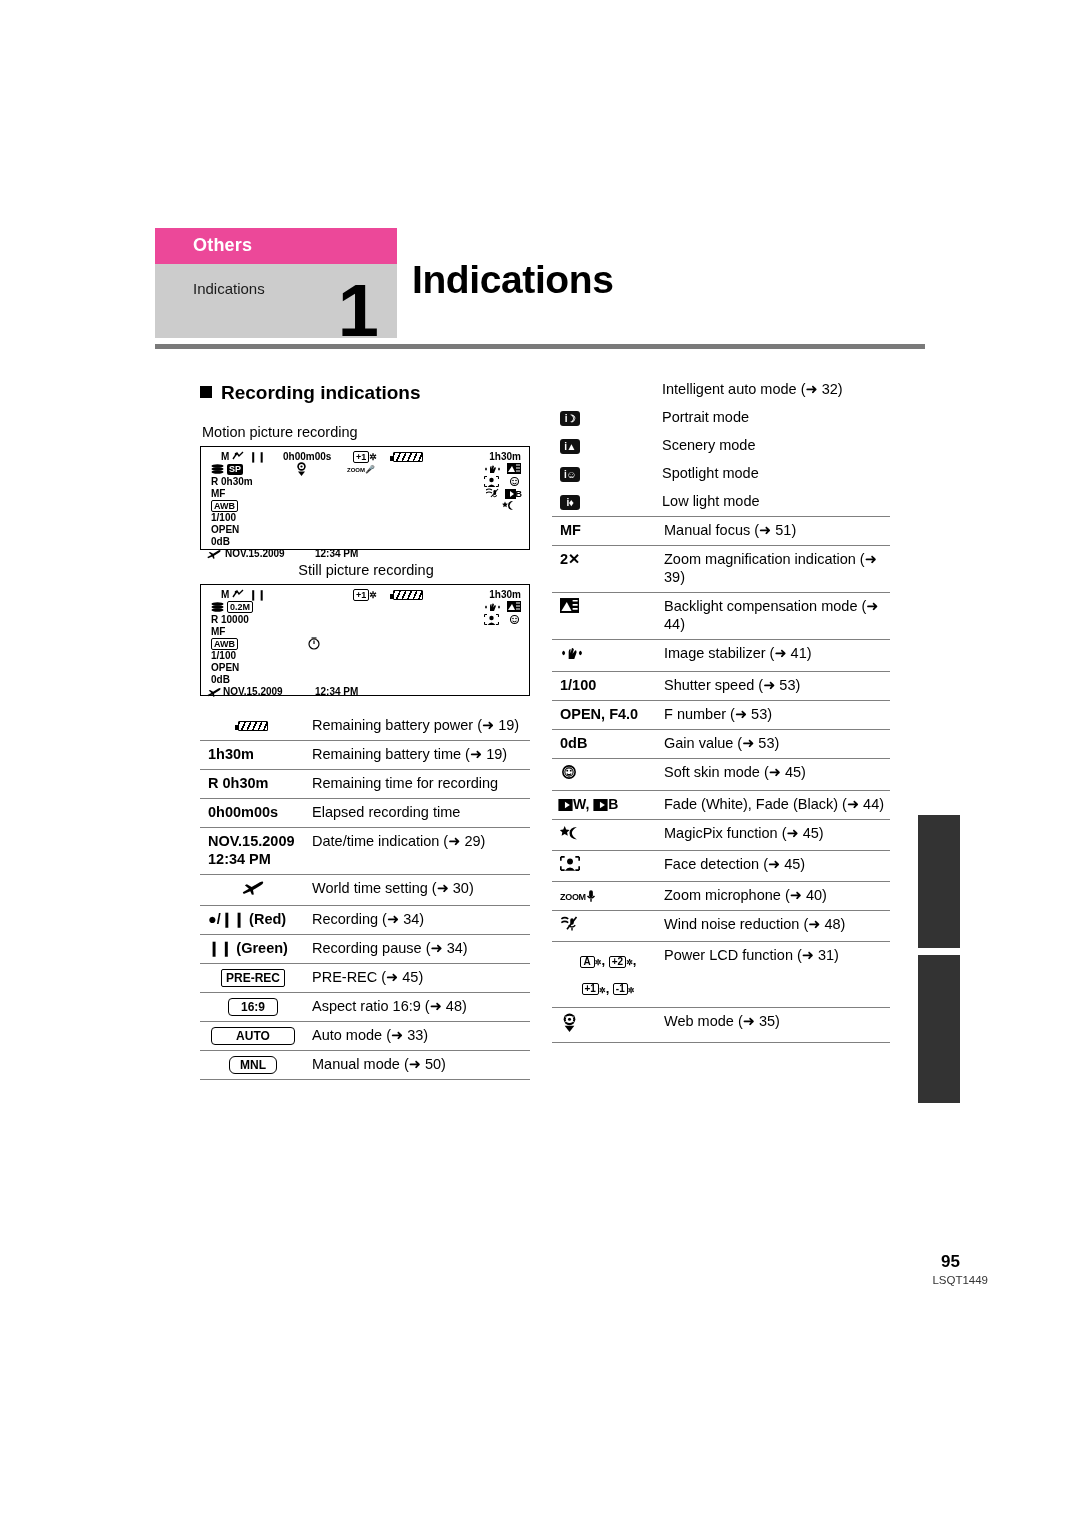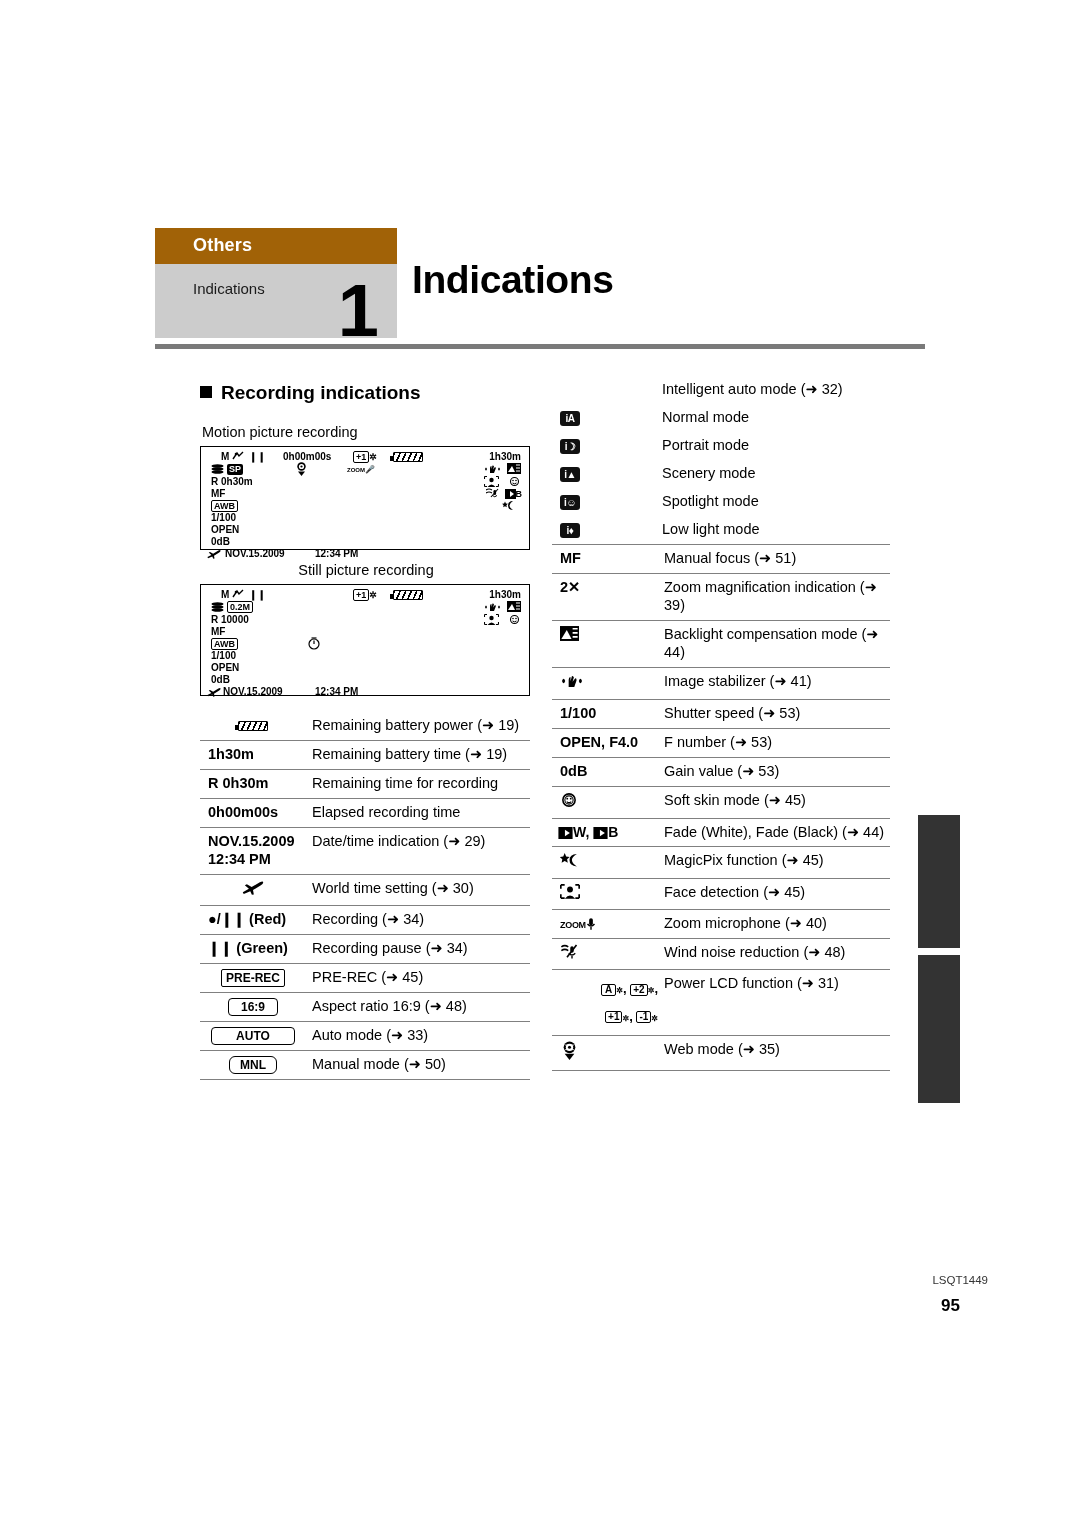--- a/index.html
+++ b/index.html
@@ -9,21 +9,21 @@
     background:#ffffff;
     font-family:"Liberation Sans", sans-serif;
     color:#000;
     position:relative;
     overflow:hidden;
   }
 
   
   #header-banner { position:absolute; left:155px; top:228px; width:242px; }
   .banner-top {
-    background:#a16207; color:#fff;
+    background:#ec4899; color:#fff;
     font-weight:bold; font-size:18px;
     padding:7px 12px 8px 38px;
     letter-spacing:.2px;
   }
   .banner-body {
     background:#cccccc; height:74px; position:relative;
   }
   .banner-section {
     position:absolute; left:38px; top:16px;
     font-size:15px; color:#1a1a1a;
@@ -128,21 +128,21 @@
   }
 
   
   .edge-tab { position:absolute; right:120px; background:#333333; width:42px; }
   #edge-tab-1 { top:815px; height:133px; }
   #edge-tab-2 { top:955px; height:148px; }
 
   
   #page-number {
     position:absolute; right:120px; top:1252px;
-    font-size:17px; font-weight:bold;margin-top:44px;
+    font-size:17px; font-weight:bold;
   }
   #doc-code {
     position:absolute; right:92px; top:1274px;
     font-size:11.5px; color:#333;
   }
 </style>
 </head>
 <body>
 
 <div id="header-banner">
@@ -441,24 +441,20 @@
 
 <div id="right-col">
 
   <table class="modes">
     <tbody>
         <tr>
       <td class="sym"></td>
       <td>Intelligent auto mode (➜ 32)</td>
     </tr>
     <tr>
-      <td class="sym"><span class="modeicon">iA</span></td>
-      <td>Normal mode</td>
-    </tr>
-    <tr>
       <td class="sym"><span class="modeicon">i☽</span></td>
       <td>Portrait mode</td>
     </tr>
     <tr>
       <td class="sym"><span class="modeicon">i▲</span></td>
       <td>Scenery mode</td>
     </tr>
     <tr>
       <td class="sym"><span class="modeicon">i☺</span></td>
       <td>Spotlight mode</td>
@@ -572,21 +568,21 @@
               <path d="M0.5 2.3 Q3.2 0.3 6 2.3 M0.5 5.3 Q3.2 3.3 6 5.3" stroke="#000" stroke-width="1.3" fill="none"></path>
               <rect x="7.6" y="1.8" width="2.8" height="5.2" rx="1.4" fill="#000"></rect>
               <path d="M6.4 7.4 Q9 10.2 11.6 7.4" stroke="#000" stroke-width="1.1" fill="none"></path>
               <path d="M9 9.6 L9 11.6" stroke="#000" stroke-width="1.1"></path>
               <path d="M5 10.6 L12.6 0.8" stroke="#000" stroke-width="1.3"></path>
             </svg>
       </td>
       <td class="desc">Wind noise reduction (➜ 48)</td>
     </tr>
     <tr>
-      <td class="sym" style="text-align:right;padding-left:6px;white-space:nowrap;line-height:1.9;">
+      <td class="sym" style="text-align:center;padding-left:6px;white-space:nowrap;line-height:1.9;">
         <span class="boxed" style="font-size:10px;padding:0 3px;">A</span><span style="font-size:8px;">✲</span><span style="font-size:13px;">,&nbsp;</span><span class="boxed" style="font-size:10px;padding:0 2px;">+2</span><span style="font-size:8px;">✲</span><span style="font-size:13px;">,</span><br>
         <span class="boxed" style="font-size:10px;padding:0 2px;">+1</span><span style="font-size:8px;">✲</span><span style="font-size:13px;">,&nbsp;</span><span class="boxed" style="font-size:10px;padding:0 2px;">-1</span><span style="font-size:8px;">✲</span>
       </td>
       <td class="desc">Power LCD function (➜ 31)</td>
     </tr>
     <tr>
       <td class="sym" style="text-align:left;padding-left:8px;">
         <svg width="19" height="19" viewBox="0 0 14 15">
               <circle cx="7" cy="5" r="4.6" fill="#000"></circle>
               <circle cx="7" cy="5" r="2.9" fill="#fff"></circle>

